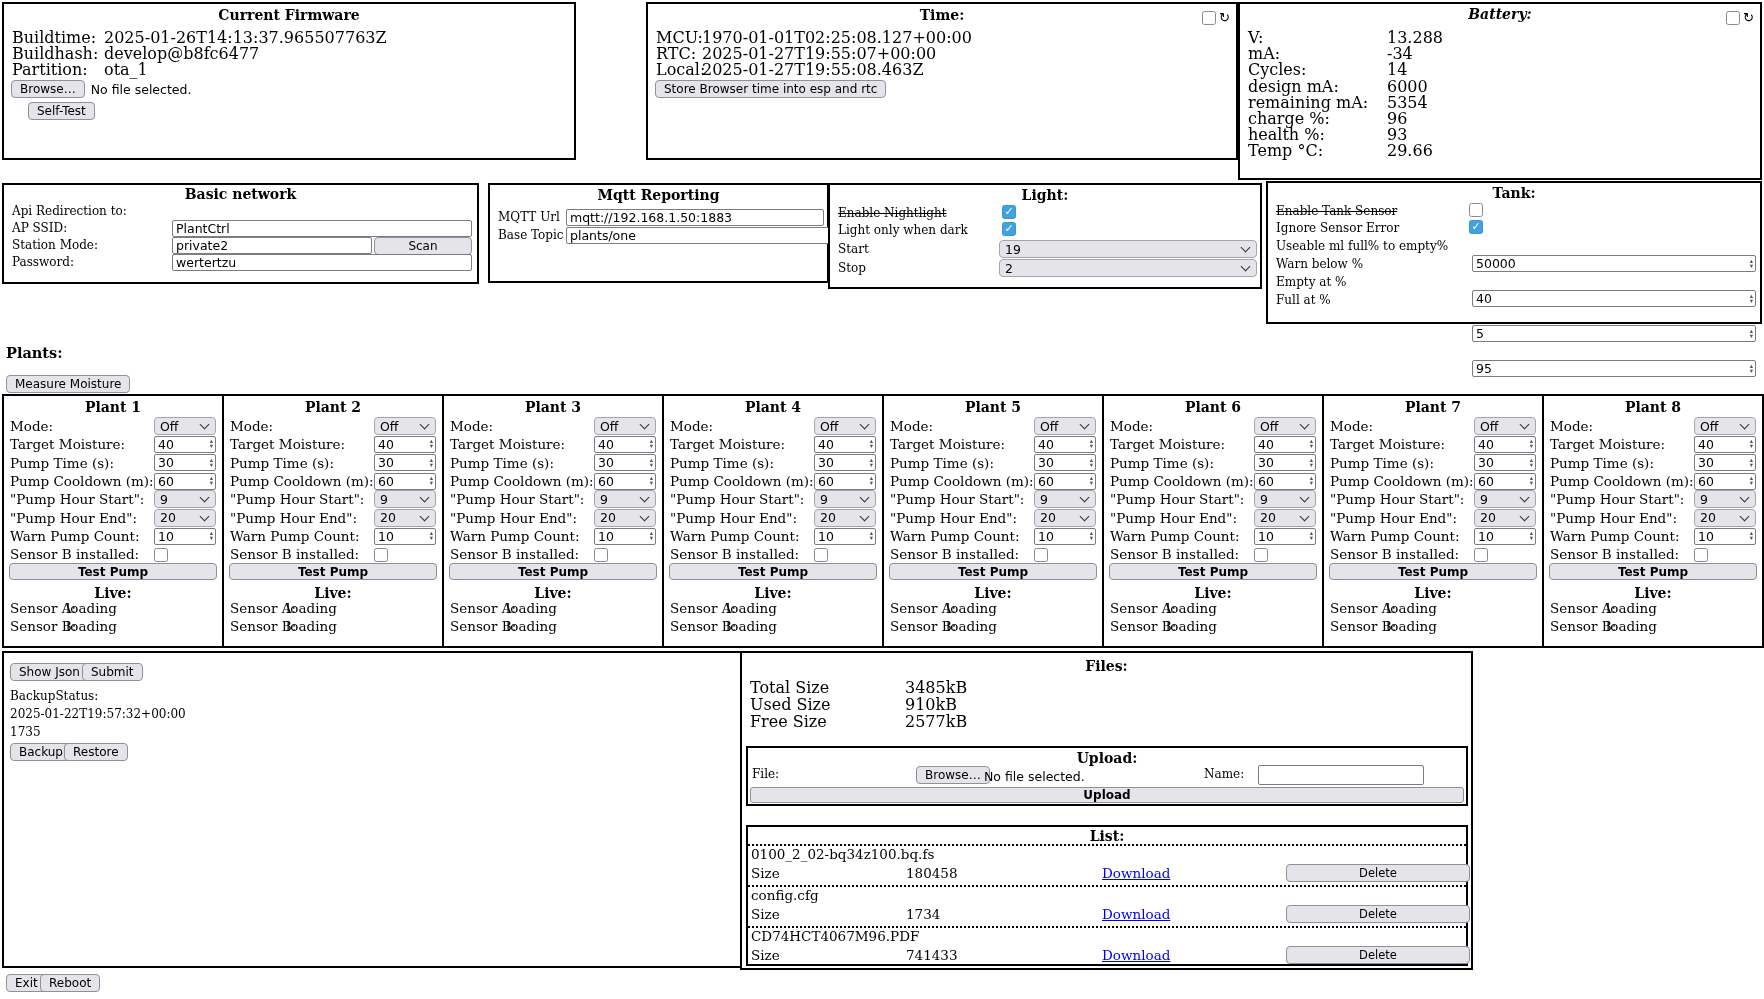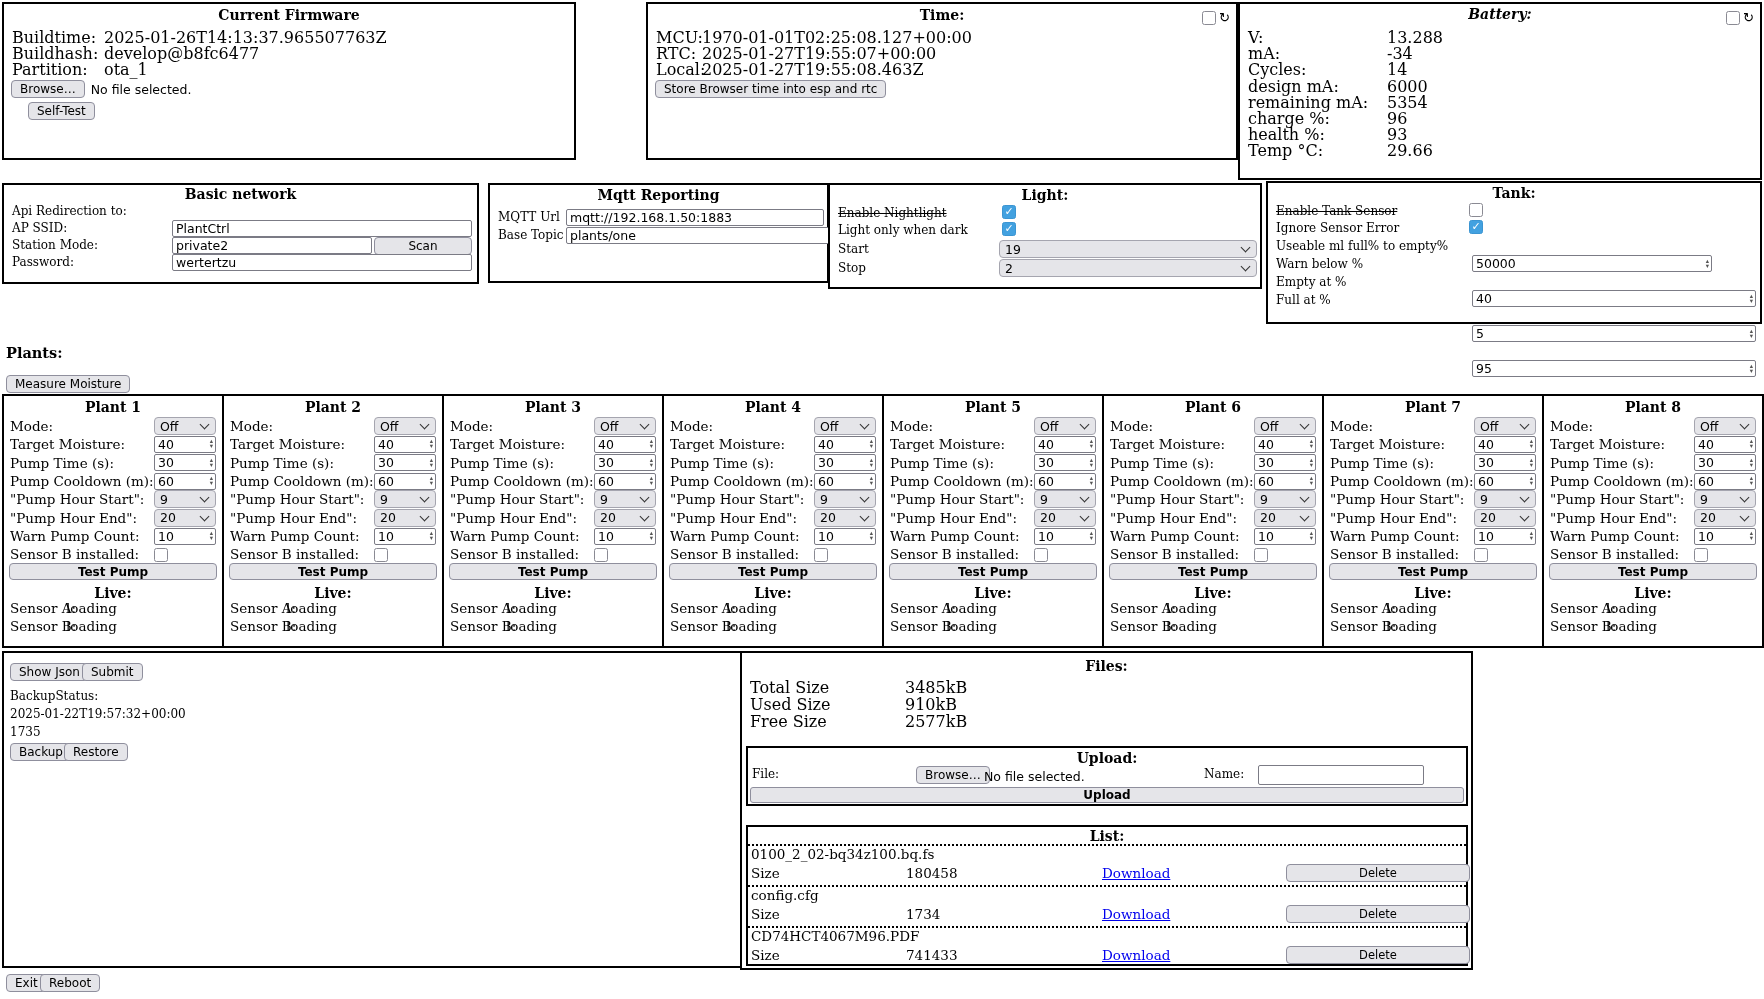--- a/index.html
+++ b/index.html
@@ -201,21 +201,21 @@
       </span>
   </div>
 
   <div class="panel" style="left:1266px;top:181px;width:496px;height:143px;">
     <div class="ptitle" style="margin-top:2px;">Tank:</div>
     <div class="serif-line strike" style="top:21px;">Enable Tank Sensor</div>
     <span class="cb abs" style="left:201px;top:20px;"></span>
     <div class="serif-line" style="top:38px;">Ignore Sensor Error</div>
     <span class="cb checked abs" style="left:201px;top:37px;"></span>
     <div class="serif-line" style="top:56px;">Useable ml full% to empty%</div>
-    <span class="numwrap abs" style="left:204px;top:54px;width:240px;"><input class="num" value="50000" style=""><span class="spin">
+    <span class="numwrap abs" style="left:204px;top:54px;width:284px;"><input class="num" value="50000" style=""><span class="spin">
           <span>▴</span>
           <span>▾</span>
         </span></span>
     <div class="serif-line" style="top:74px;">Warn below %</div>
     <span class="numwrap abs" style="left:204px;top:72px;width:284px;"><input class="num" value="40" style=""><span class="spin">
           <span>▴</span>
           <span>▾</span>
         </span></span>
     <div class="serif-line" style="top:92px;">Empty at %</div>
     <span class="numwrap abs" style="left:204px;top:90px;width:284px;"><input class="num" value="5" style=""><span class="spin">

